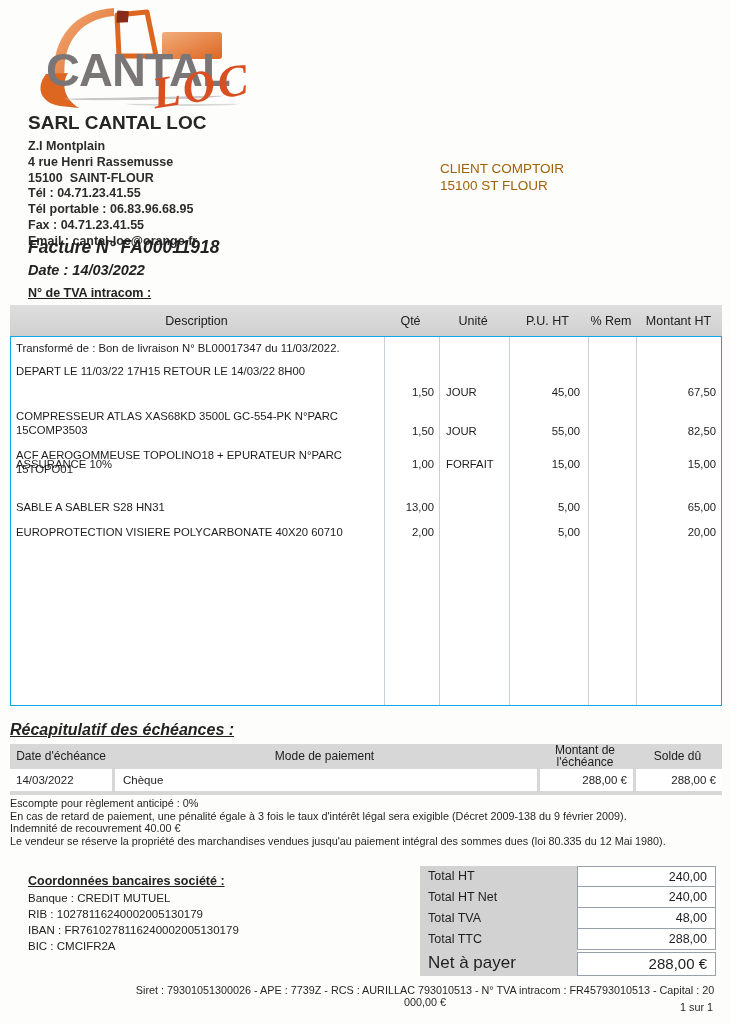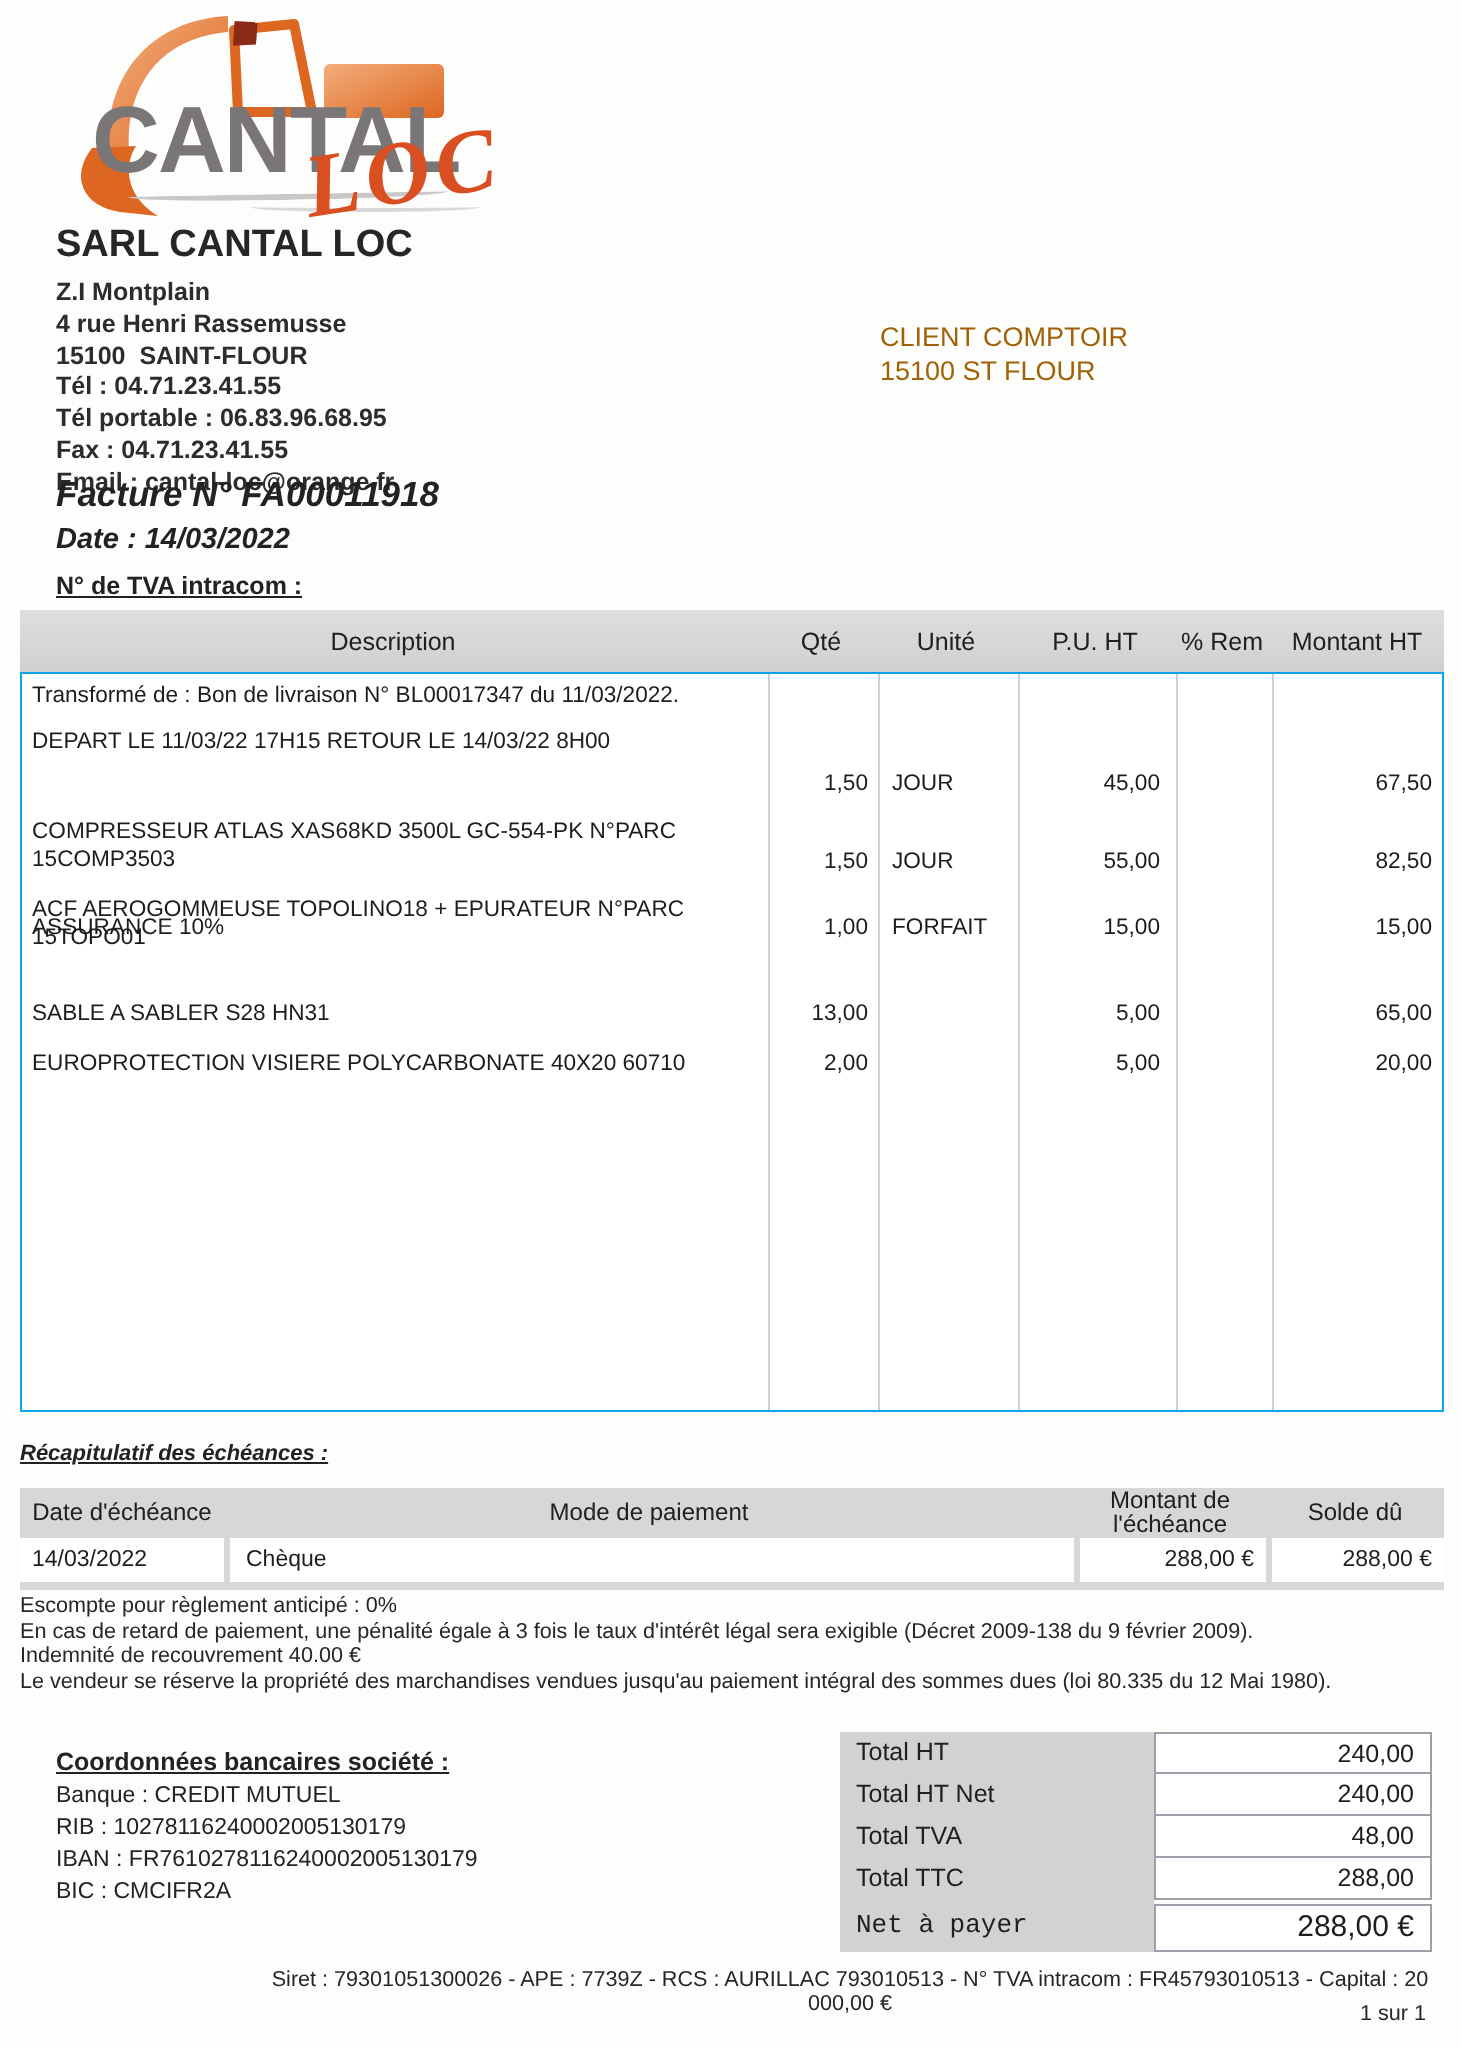--- a/index.html
+++ b/index.html
@@ -55,21 +55,21 @@
   .irow .c-desc { padding-left:5px; }
   .irow.one .c-desc { white-space:nowrap; }
   .irow.two .c-desc { max-width:345px;margin-top:24px; }
   .irow .c-qty { text-align:right; padding-right:5px; }
   .irow .c-unit { padding-left:7px; }
   .irow .c-pu { text-align:right; padding-right:8px;padding-left:28px; }
   .irow .c-amt { text-align:right; padding-right:7px; }
   .r1{top:5px}.r2{top:28px}.r3{top:49px}.r4{top:88px}.r5{top:121px}.r6{top:164px}.r7{top:189px}
 
   
-  .sched-title { position:absolute; left:10px; top:721px; font-size:11px; font-weight:700;
+  .sched-title { position:absolute; left:10px; top:721px; font-size:16px; font-weight:700;
     font-style:italic; text-decoration:underline; color:#222; }
   .sched { position:absolute; left:10px; top:744px; width:712px; background:#d7d7d7; padding-bottom:4px; }
   .sched-head { display:grid; grid-template-columns:102px 425px 96px 89px; min-height:24px;
     align-items:center; font-size:12px; color:#202020; }
   .sched-head div { text-align:center; line-height:11.5px; padding:1px 0; }
   .sched-row { display:grid; grid-template-columns:102px 422px 93px 86px; column-gap:3px;
     font-size:11.5px; }
   .sched-row div { background:#fff; height:22px; line-height:22px; }
   .sc-date { padding-left:6px; }
   .sc-mode { padding-left:8px; }
@@ -82,21 +82,21 @@
   .bank { position:absolute; left:28px; top:873px; font-size:11.5px; line-height:16px; color:#232323; }
   .bank-title { font-size:12.5px; font-weight:700; text-decoration:underline; margin-bottom:1px; }
 
   
   .totals { position:absolute; left:420px; top:866px; width:296px; }
   .trow { display:grid; grid-template-columns:157px 139px; }
   .trow .lbl { background:#d2d2d2; padding-left:8px; font-size:12.5px; height:21px; line-height:21px; color:#1f1f1f; }
   .trow .val { background:#fff; border:1px solid #9aa0aa; margin-top:-1px; text-align:right;
     padding-right:8px; font-size:12.5px; height:22px; line-height:21px; }
   .trow:first-child .val { margin-top:0; height:21px; }
-  .trow.net .lbl { height:26px; line-height:26px; font-size:13px;font-family:Liberation Mono, monospace; }
+  .trow.net .lbl { height:26px; line-height:26px; font-size:17px; }
   .trow.net .val { margin-top:2px; height:24px; line-height:22px; font-size:15px; }
 
   
   .footer-legal { position:absolute; left:120px; top:984px; width:610px; text-align:center;
     font-size:10.8px; color:#262626; }
   .page-num { position:absolute; right:18px; top:1001px; font-size:10.8px; color:#262626; }
 </style>
 </head>
 <body>
 

